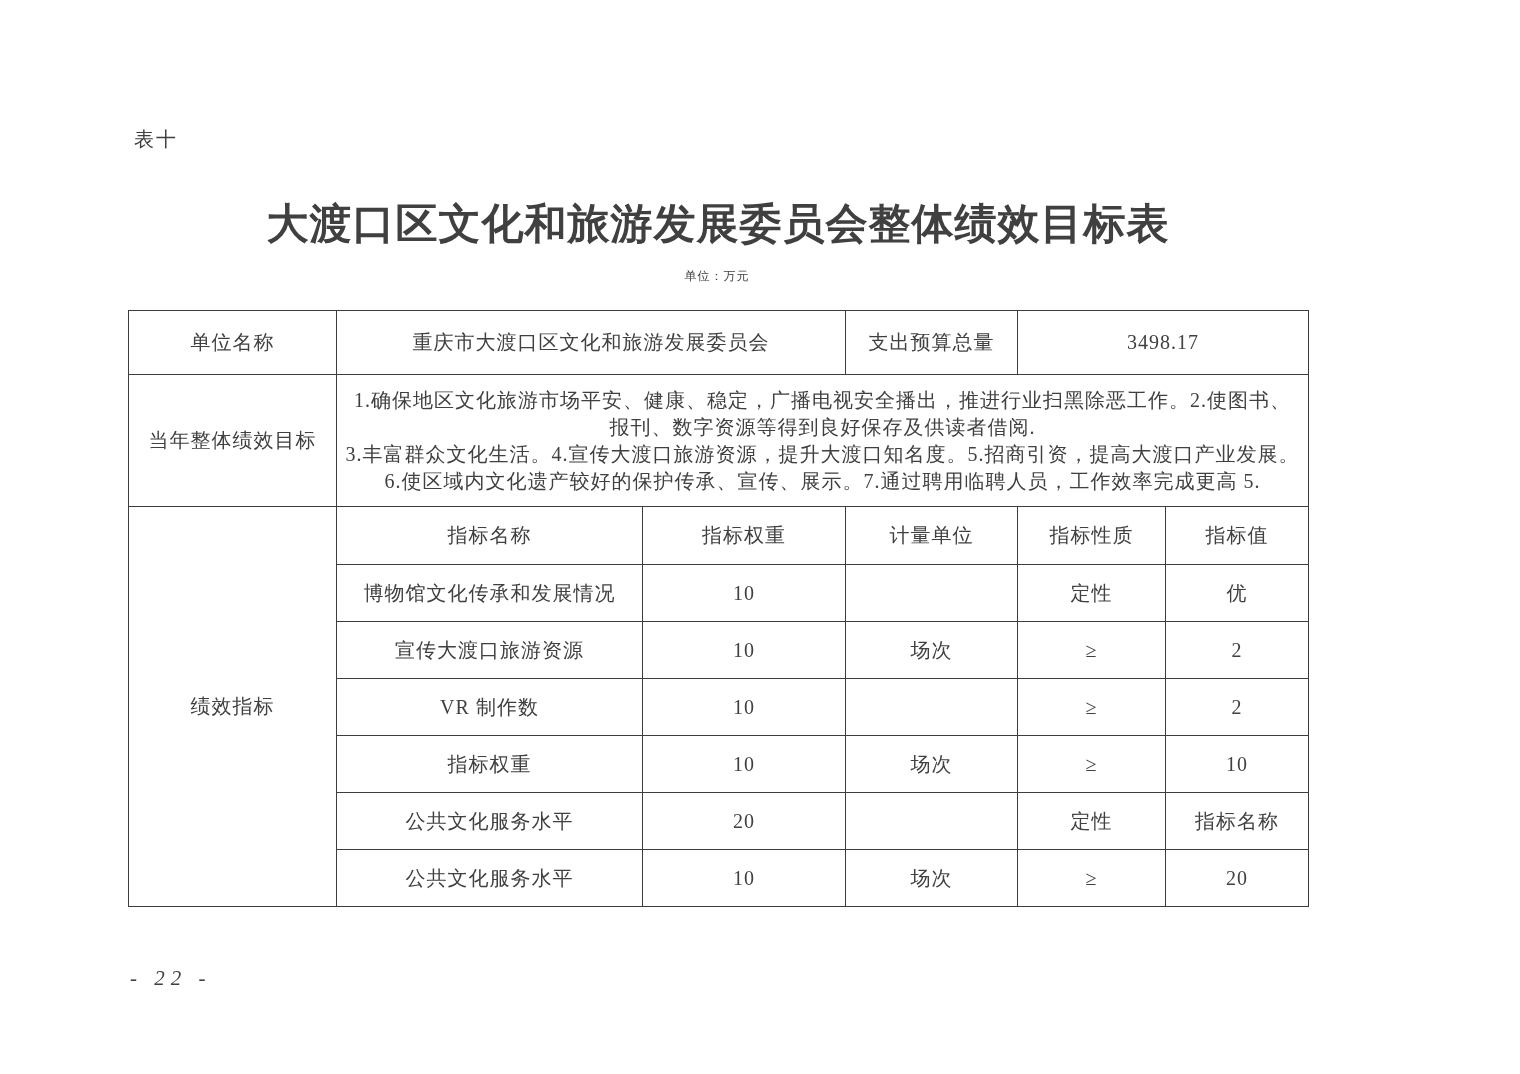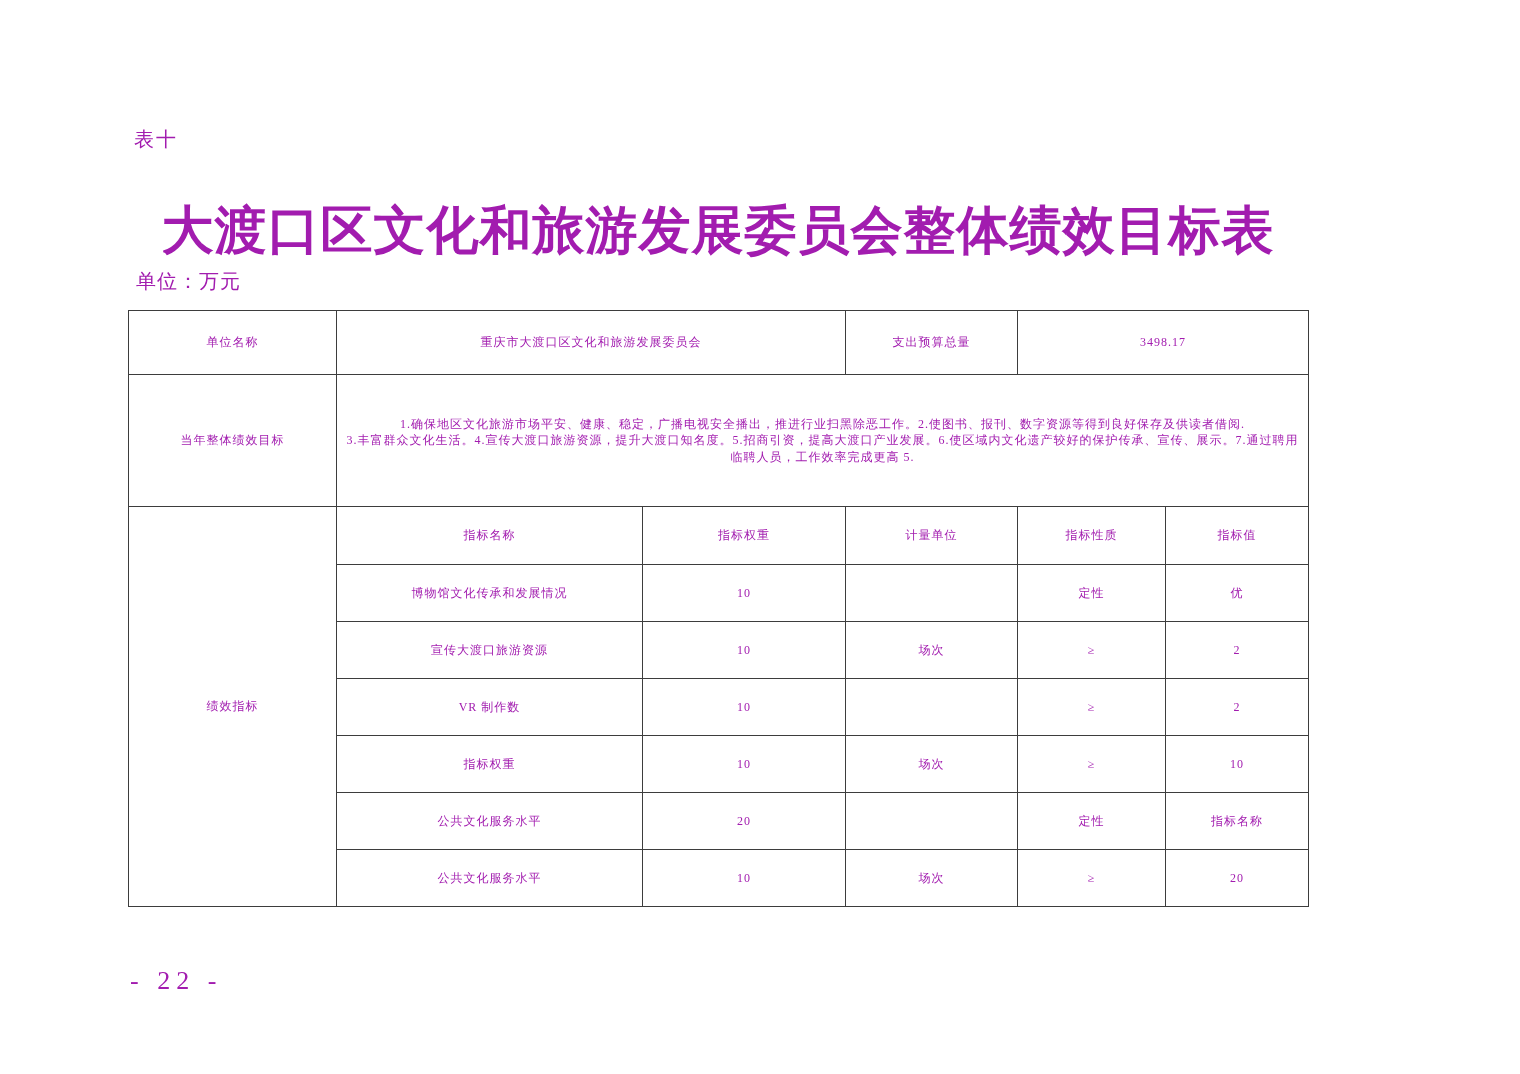--- a/index.html
+++ b/index.html
@@ -6,61 +6,61 @@
     margin: 0;
     padding: 0;
     background: #ffffff;
   }
   .sheet {
     position: relative;
     width: 1520px;
     height: 1050px;
     background: #ffffff;
     font-family: "Liberation Serif", "DejaVu Serif", serif;
-    color: #a21caf;
+    color: #404040;
     overflow: hidden;
   }
   .table-number {
     position: absolute;
     left: 134px;
     top: 126px;
     font-size: 20px;
     letter-spacing: 2px;
   }
   .doc-title {
     position: absolute;
     left: 128px;
     top: 196px;
     width: 1180px;
     text-align: center;
-    font-size: 52px;
+    font-size: 42px;
     font-weight: bold;
     letter-spacing: 1px;
     white-space: nowrap;
   }
   .unit-note {
     position: absolute;
-    left: 136px;
+    left: 127px;
     top: 268px;
     width: 1180px;
-    text-align: left;
-    font-size: 20px;
+    text-align: center;
+    font-size: 12px;
     letter-spacing: 1px;
   }
   table.main {
     position: absolute;
     left: 128px;
     top: 310px;
     width: 1180px;
     border-collapse: collapse;
     table-layout: fixed;
   }
   table.main td {
     border: 1px solid #3d3d3d;
-    font-size: 12px;
+    font-size: 20px;
     text-align: center;
     vertical-align: middle;
     padding: 4px 8px;
     letter-spacing: 1px;
     line-height: 1.35;
     overflow: hidden;
   }
   td.left-pad {
     text-align: left;
     padding-left: 14px;
@@ -73,23 +73,24 @@
     letter-spacing: 0.5px;
     font-family: Liberation Serif, serif;
   }
   td.goal-cell p {
     margin: 0;
   }
   .page-number {
     position: absolute;
     left: 130px;
     top: 966px;
-    font-size: 26px;
+    font-size: 21px;
     letter-spacing: 6px;
     font-family: "Liberation Serif", "DejaVu Serif", serif;
+    font-style: italic;
   }
 </style>
 </head>
 <body>
 
 <div class="sheet">
 
   <div class="table-number">表十</div>
 
   <div class="doc-title">大渡口区文化和旅游发展委员会整体绩效目标表</div>

